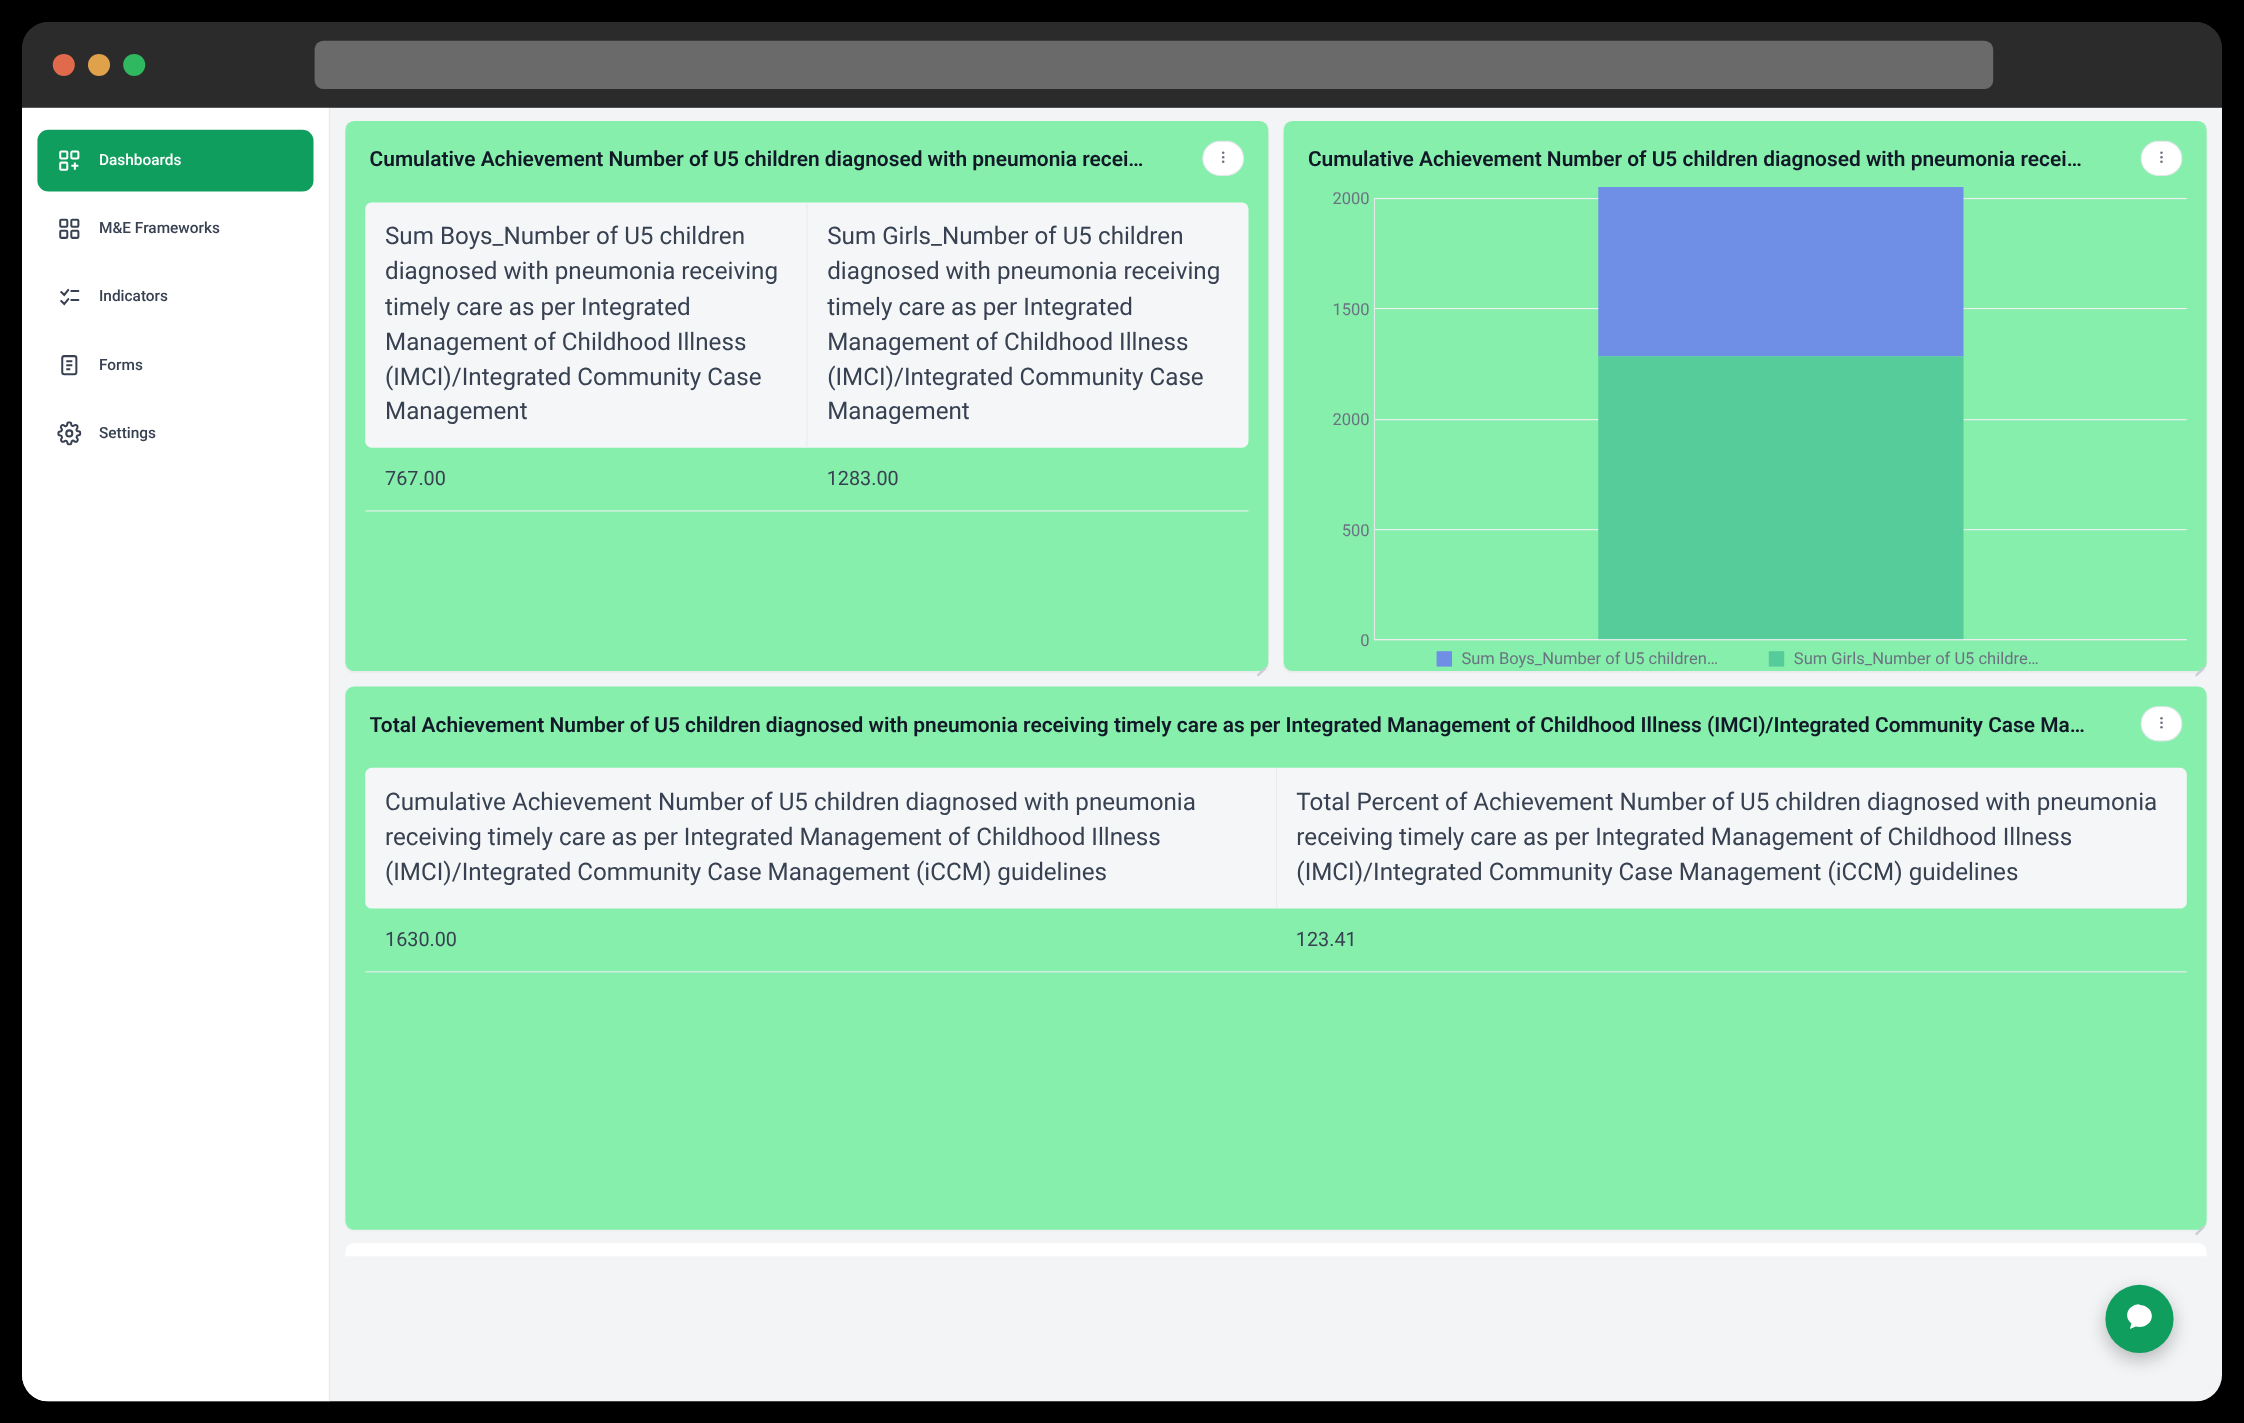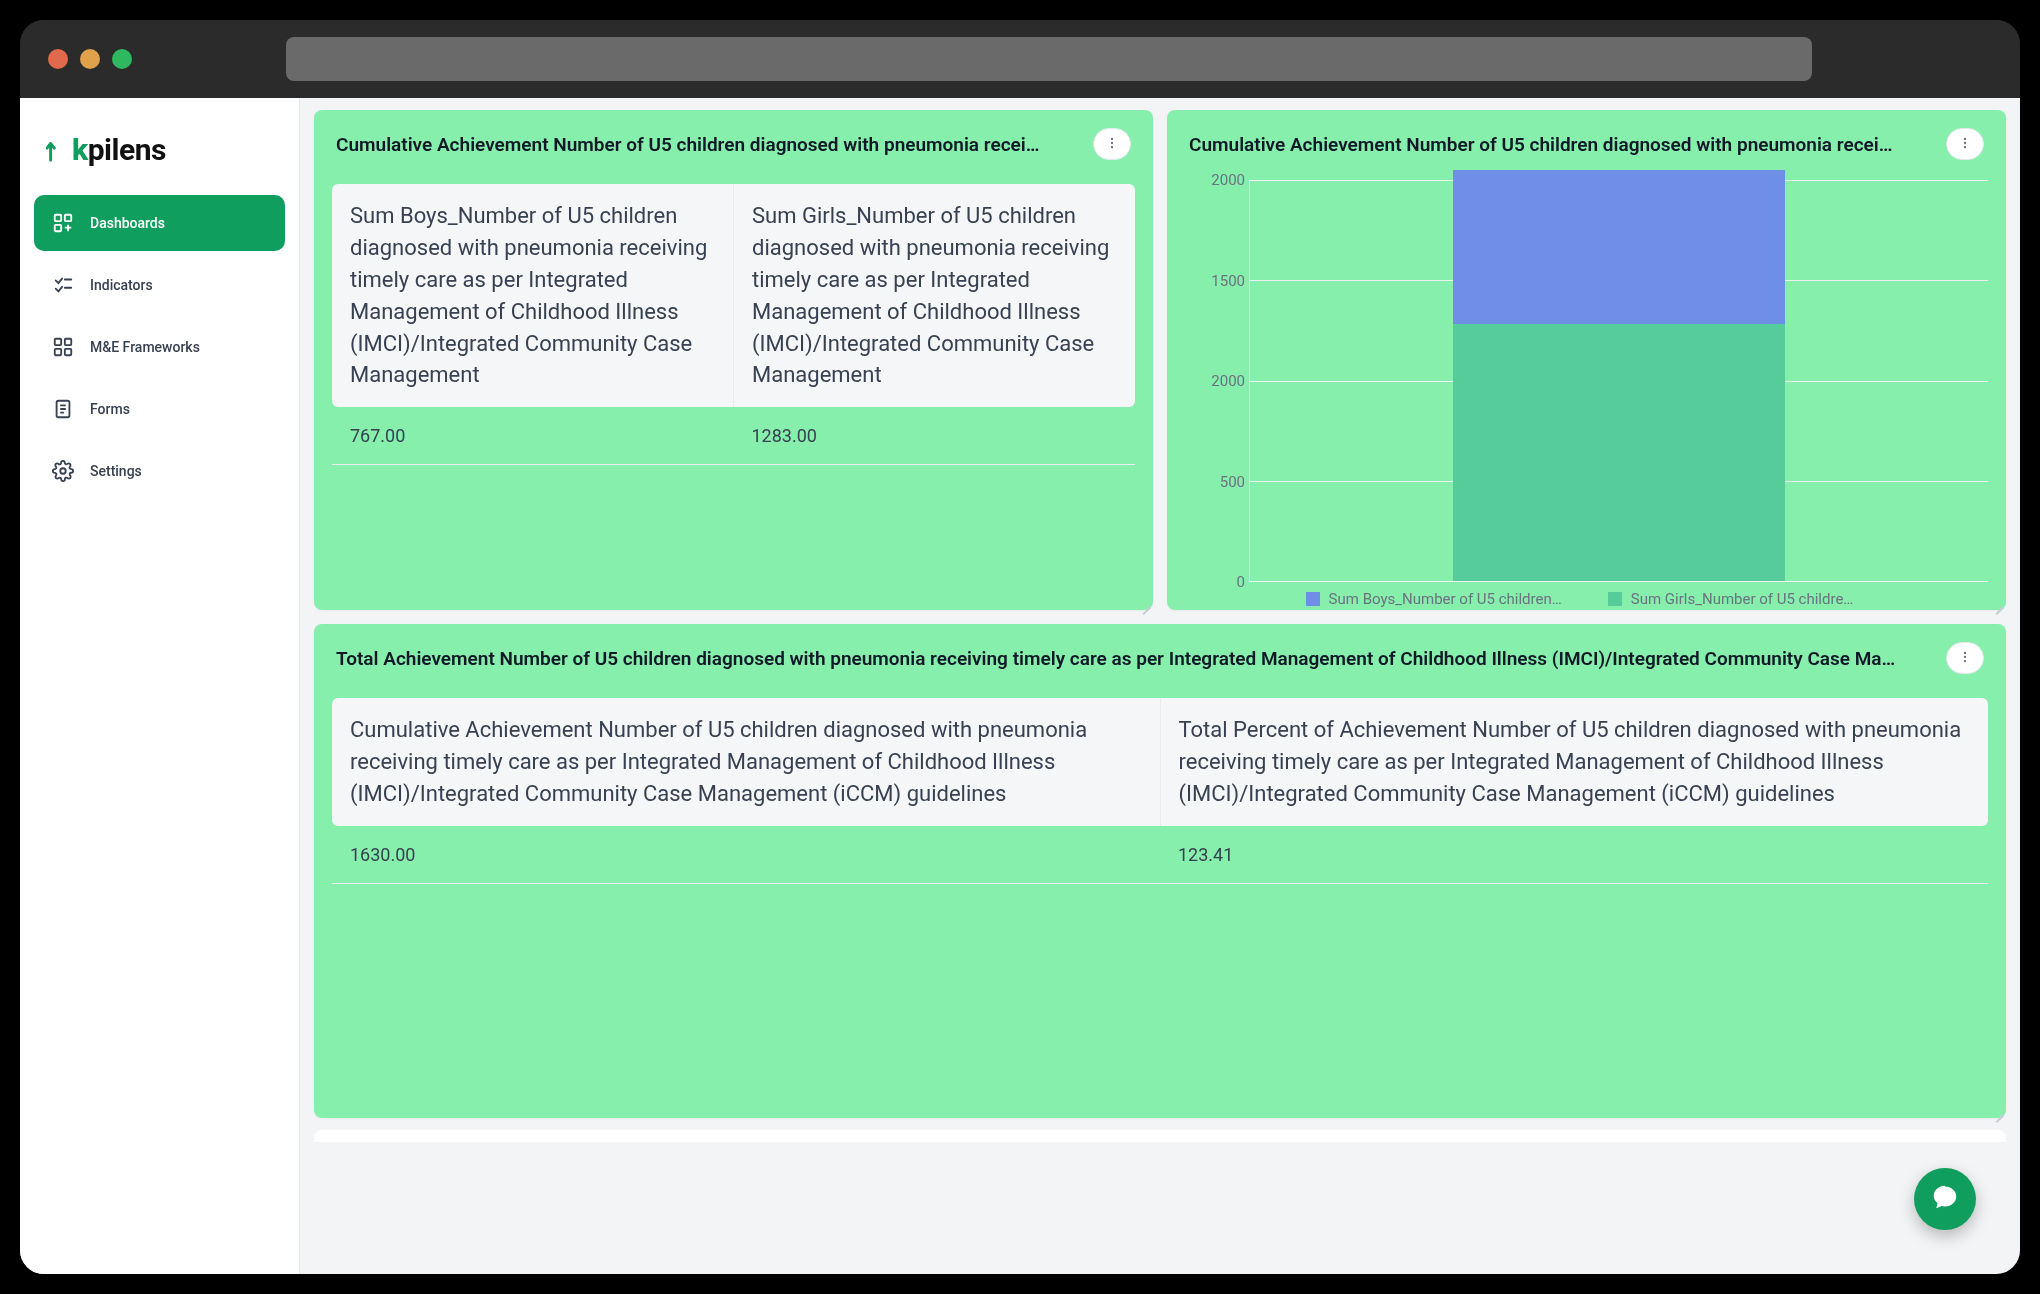--- a/index.html
+++ b/index.html
@@ -272,59 +272,51 @@
       <span class="light red"></span>
       <span class="light yellow"></span>
       <span class="light green"></span>
     </div>
     <div class="url-bar"></div>
   </div>
 
   <div class="app">
 
     <aside class="sidebar">
-      <div class="logo">
-        <span class="logo-icon">
-          <svg width="26" height="34" viewBox="0 0 26 34">
-            <path d="M5 28 L5 10 M5 10 L1 15 M5 10 L9 15" stroke="#0f9e5e" stroke-width="3.2" fill="none" stroke-linecap="round" stroke-linejoin="round"></path>
-          </svg>
-        </span>
-        <span class="logo-text"><span class="logo-k">k</span><span>pilens</span></span>
-      </div>
       <nav class="nav">
         <div class="nav-item active">
           <span class="icon">
             <svg width="22" height="22" viewBox="0 0 24 24" fill="none" stroke="currentColor" stroke-width="2">
               <rect x="3" y="3" width="7" height="7" rx="1"></rect>
                 <rect x="14" y="3" width="7" height="7" rx="1"></rect>
               <rect x="3" y="14" width="7" height="7" rx="1"></rect>
                 <path d="M14 17h7M17.5 14v7"></path>
             </svg>
           </span>
           <span>Dashboards</span>
         </div>
         <div class="nav-item">
           <span class="icon">
-            <svg width="22" height="22" viewBox="0 0 24 24" fill="none" stroke="currentColor" stroke-width="2" stroke-linecap="round">
-              <path d="M4 7l3 3 4-5M14 6h7"></path>
-                <path d="M4 16l3 3 4-5M14 15h7"></path>
-            </svg>
-          </span>
-          <span>Indicators</span>
-        </div>
-        <div class="nav-item">
-          <span class="icon">
             <svg width="22" height="22" viewBox="0 0 24 24" fill="none" stroke="currentColor" stroke-width="2">
               <rect x="3" y="3" width="7" height="7" rx="1"></rect>
                 <rect x="14" y="3" width="7" height="7" rx="1"></rect>
               <rect x="3" y="14" width="7" height="7" rx="1"></rect>
                 <rect x="14" y="14" width="7" height="7" rx="1"></rect>
             </svg>
           </span>
           <span>M&amp;E Frameworks</span>
+        </div>
+        <div class="nav-item">
+          <span class="icon">
+            <svg width="22" height="22" viewBox="0 0 24 24" fill="none" stroke="currentColor" stroke-width="2" stroke-linecap="round">
+              <path d="M4 7l3 3 4-5M14 6h7"></path>
+                <path d="M4 16l3 3 4-5M14 15h7"></path>
+            </svg>
+          </span>
+          <span>Indicators</span>
         </div>
         <div class="nav-item">
           <span class="icon">
             <svg width="22" height="22" viewBox="0 0 24 24" fill="none" stroke="currentColor" stroke-width="2">
               <rect x="5" y="3" width="14" height="18" rx="2"></rect>
                 <path d="M9 8h6M9 12h6M9 16h4"></path>
             </svg>
           </span>
           <span>Forms</span>
         </div>

